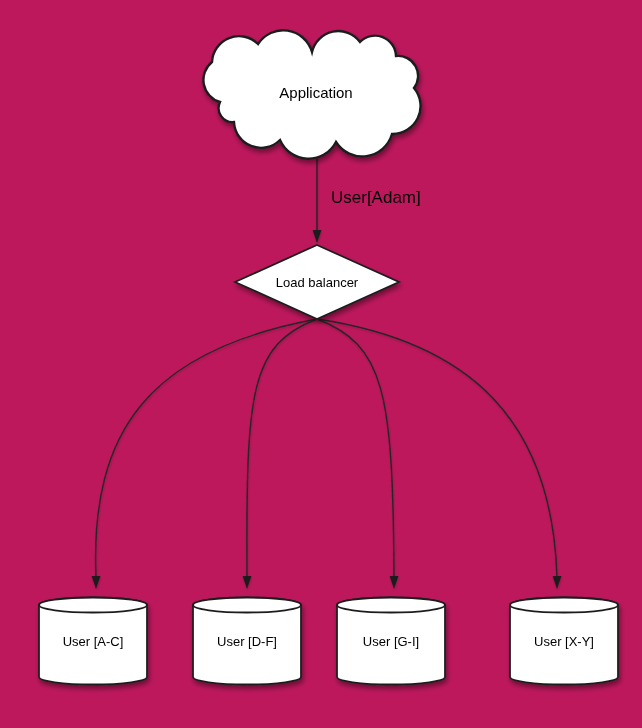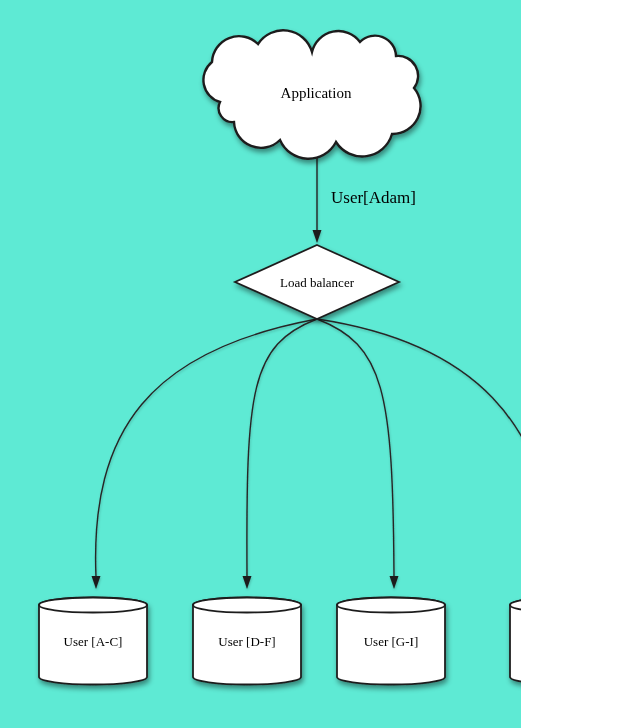--- a/index.html
+++ b/index.html
@@ -2,25 +2,25 @@
 <html><head>
 <meta charset="utf-8">
 <style>
   html, body {
     margin: 0;
     padding: 0;
     background: #ffffff;
   }
   .stage {
     position: relative;
-    width: 521px;
+    width: 642px;
     height: 728px;
-    background: #5eead4;
+    background: #be185d;
     overflow: hidden;
-    font-family: Liberation Serif, serif;
+    font-family: Liberation Sans, sans-serif;
   }
   svg { display: block; }
   .shape {
     fill: #ffffff;
     stroke: #1f1f1f;
   }
   .cloud-shape   { stroke-width: 2.4; }
   .diamond-shape { stroke-width: 1.8; }
   .cyl-shape     { stroke-width: 1.8; }
   .edge {

